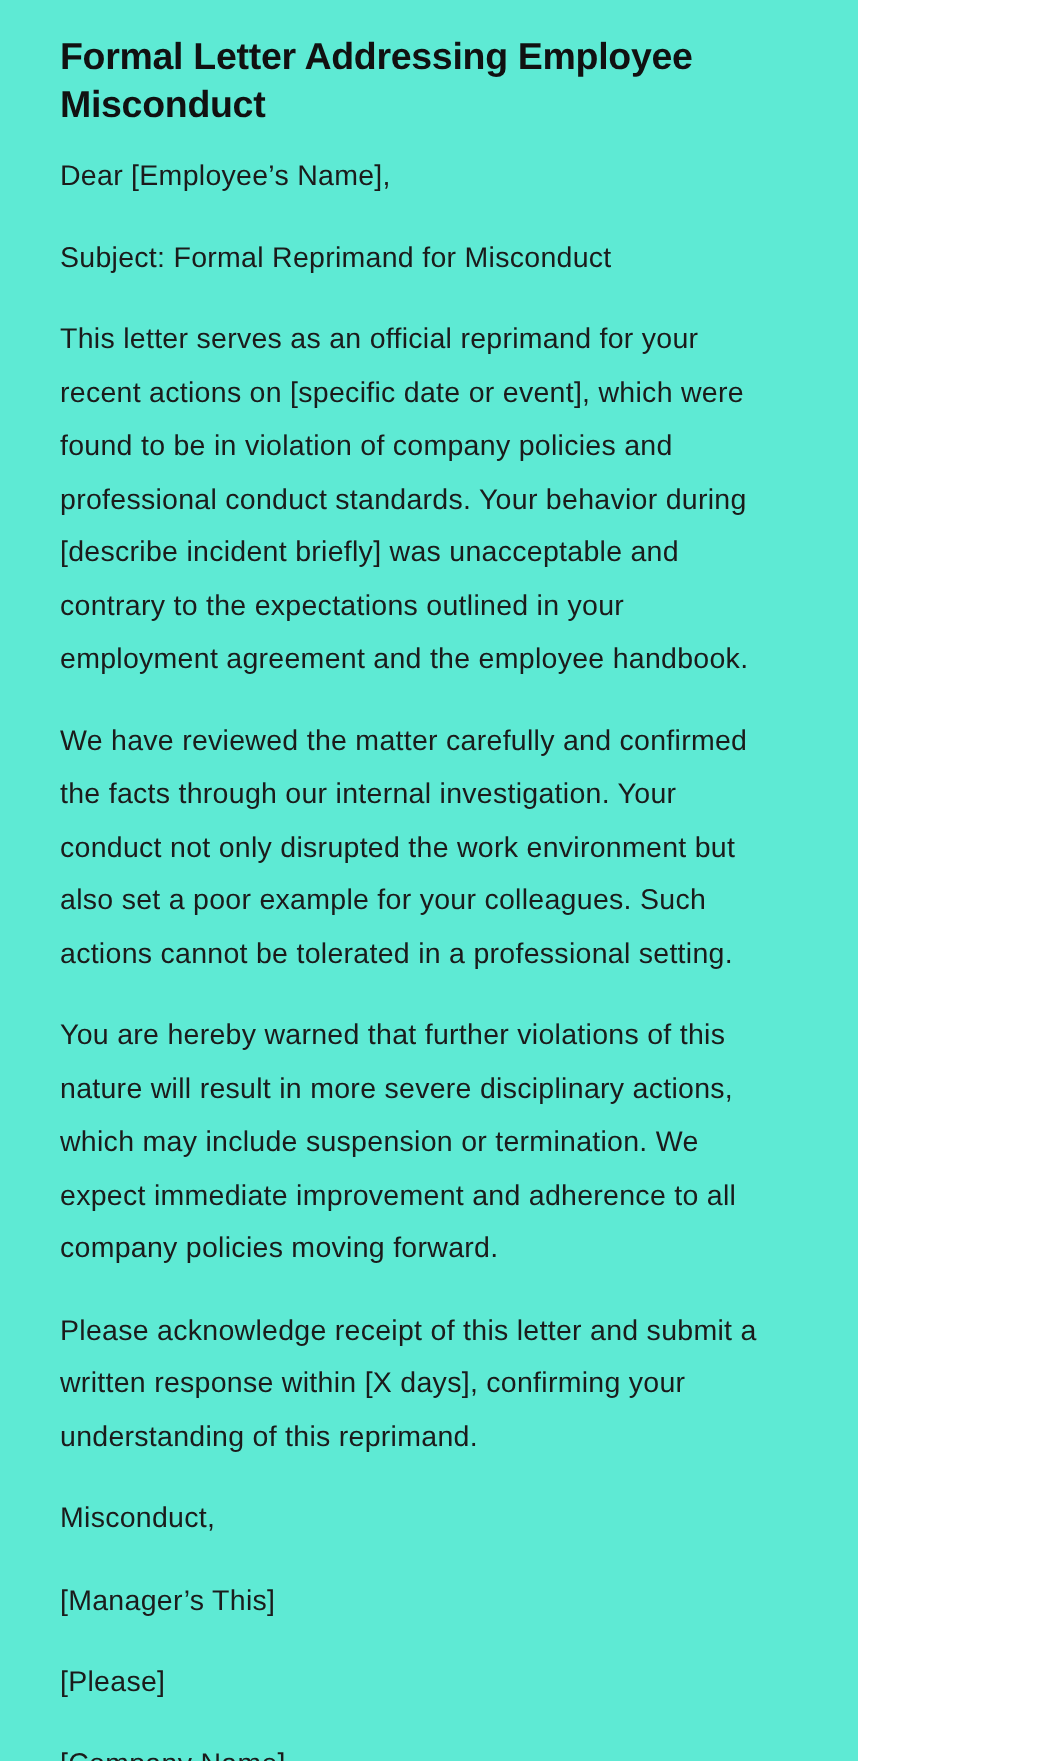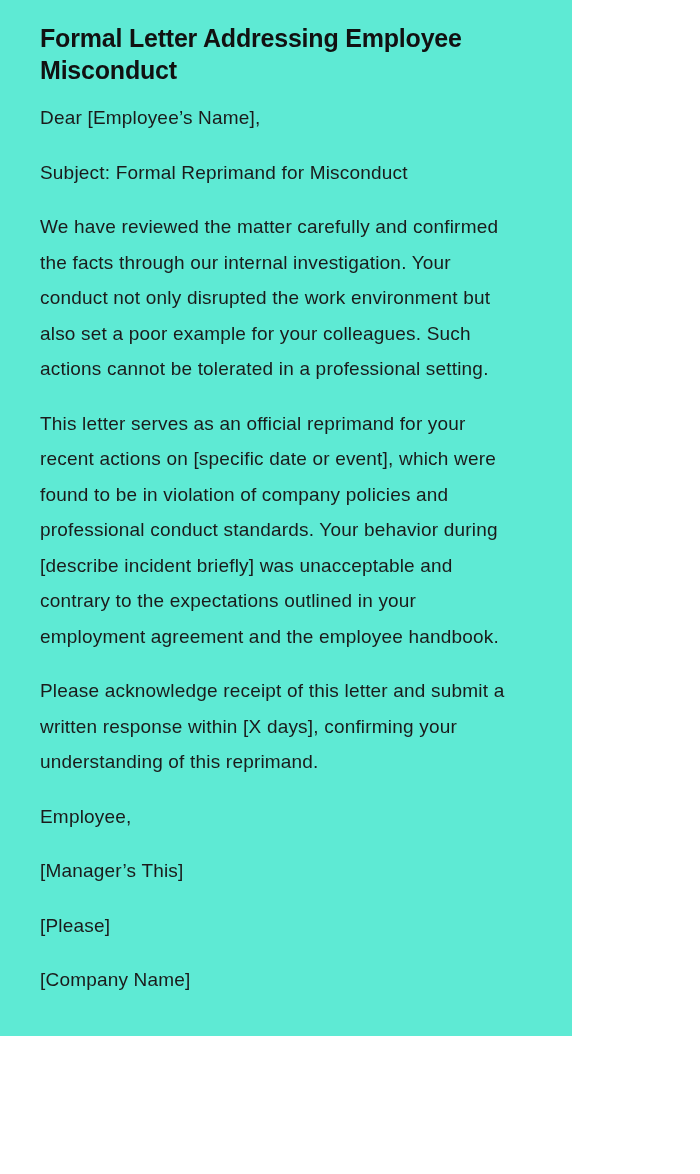--- a/index.html
+++ b/index.html
@@ -48,28 +48,29 @@
 <body>
 
 <div class="letter">
 
   <h1 class="doc-title">Formal Letter Addressing Employee Misconduct</h1>
 
   <p class="para">Dear [Employee’s Name],</p>
 
   <p class="para">Subject: Formal Reprimand for Misconduct</p>
 
+  <p class="para">This letter serves as an official reprimand for your recent actions on [specific date or event], which were found to be in violation of company policies and professional conduct standards. Your behavior during [describe incident briefly] was unacceptable and contrary to the expectations outlined in your employment agreement and the employee handbook.</p>
+
   <p class="para">We have reviewed the matter carefully and confirmed the facts through our internal investigation. Your conduct not only disrupted the work environment but also set a poor example for your colleagues. Such actions cannot be tolerated in a professional setting.</p>
 
-  <p class="para">This letter serves as an official reprimand for your recent actions on [specific date or event], which were found to be in violation of company policies and professional conduct standards. Your behavior during [describe incident briefly] was unacceptable and contrary to the expectations outlined in your employment agreement and the employee handbook.</p>
-
+  <p class="para">You are hereby warned that further violations of this nature will result in more severe disciplinary actions, which may include suspension or termination. We expect immediate improvement and adherence to all company policies moving forward.</p>
 
   <p class="para">Please acknowledge receipt of this letter and submit a written response within [X days], confirming your understanding of this reprimand.</p>
 
-  <p class="para tight">Employee,</p>
+  <p class="para tight">Misconduct,</p>
 
   <p class="para tight">[Manager’s This]</p>
 
   <p class="para tight">[Please]</p>
 
   <p class="para tight">[Company Name]</p>
 
 </div>
 
 </body></html>

